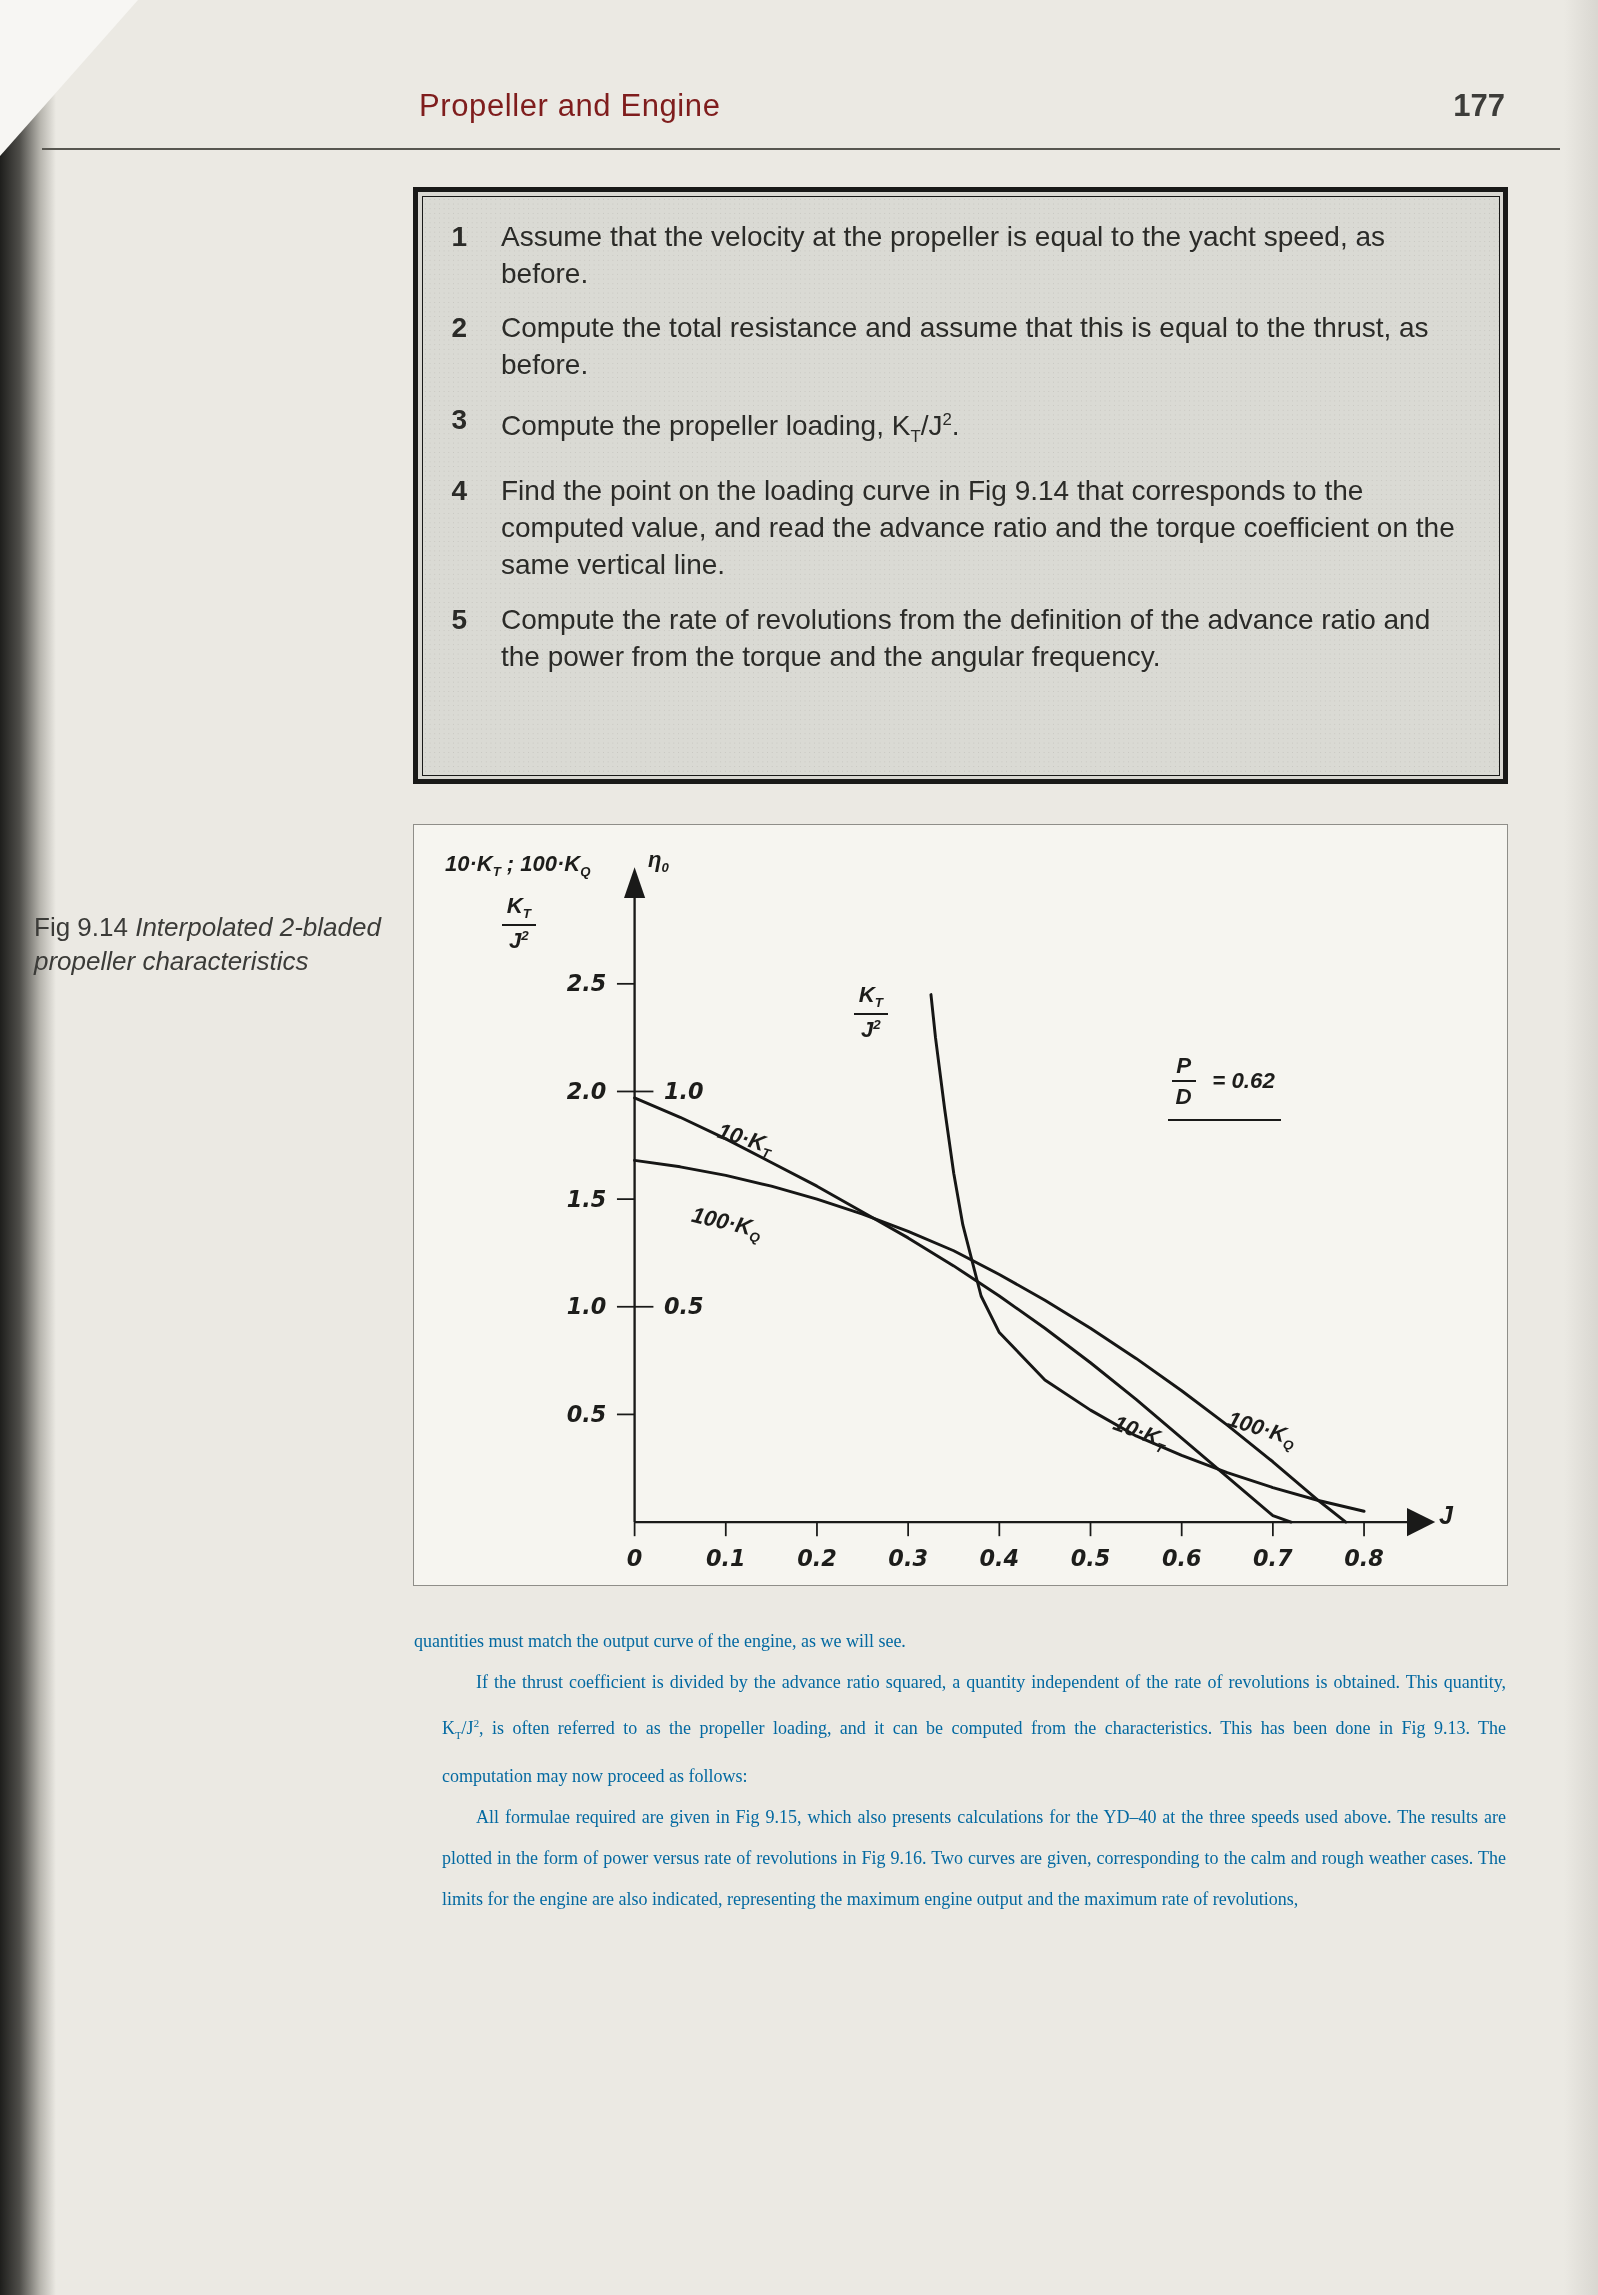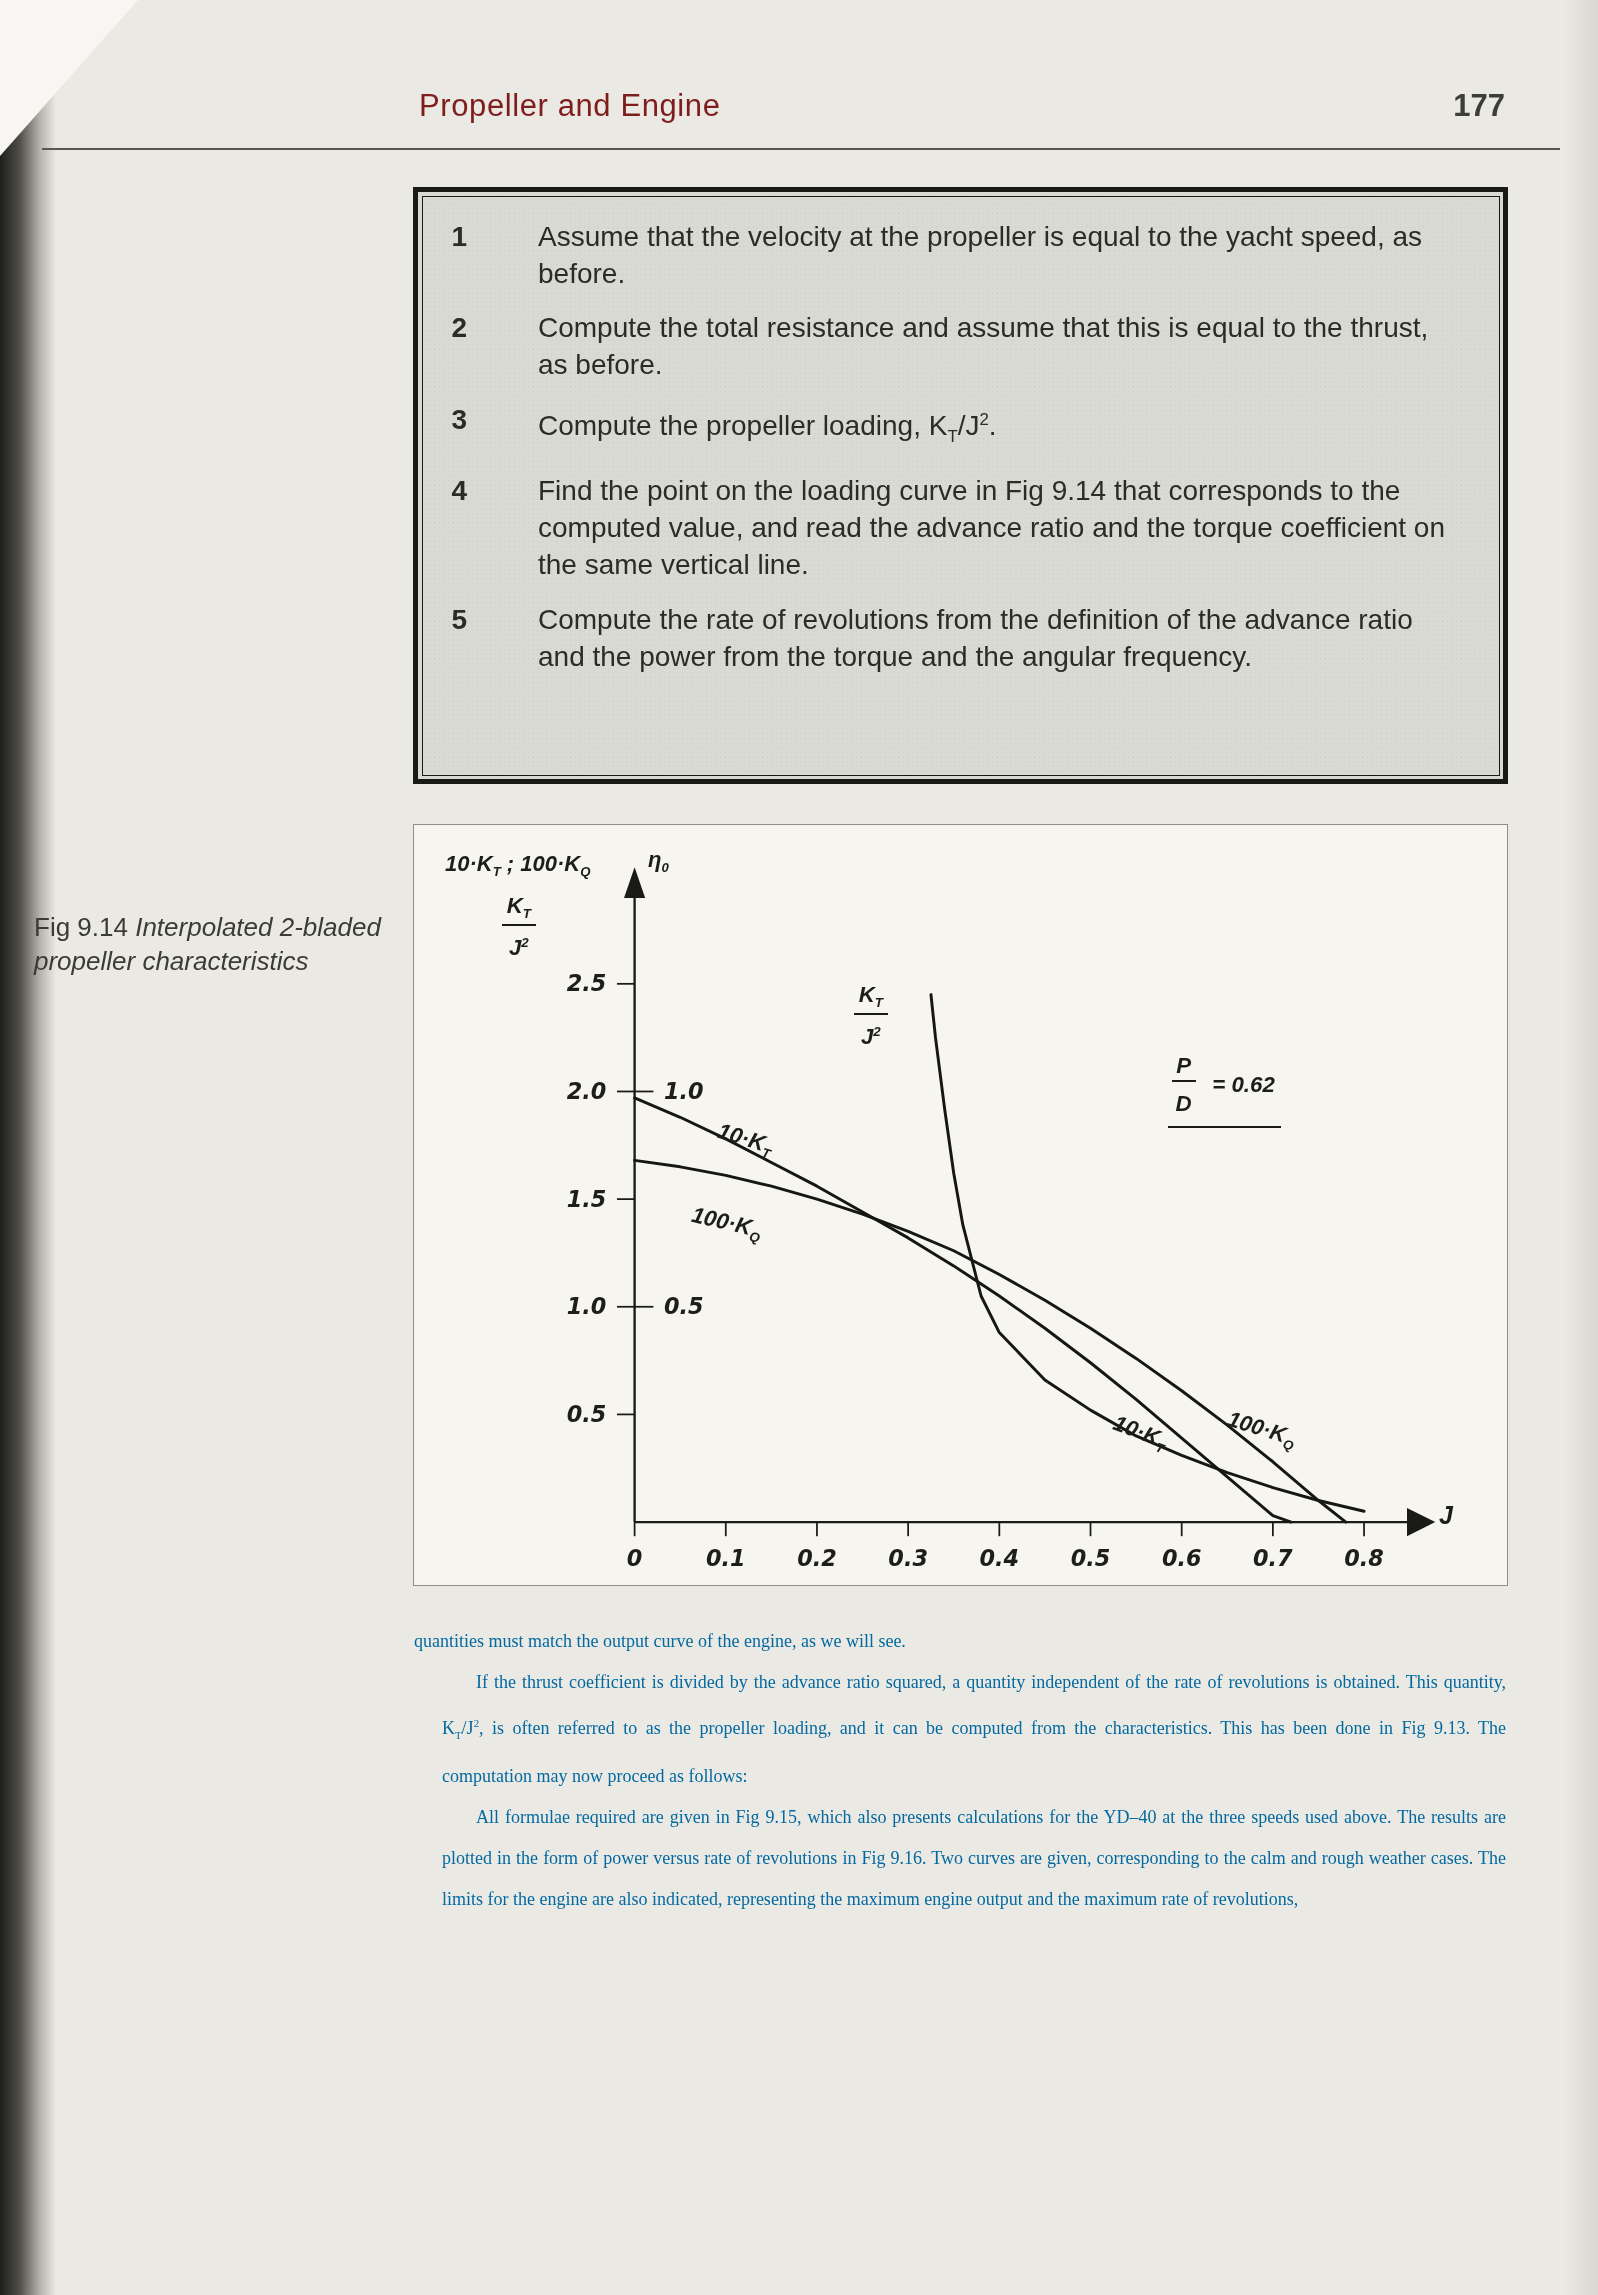--- a/index.html
+++ b/index.html
@@ -25,38 +25,38 @@
   
   .steps-box{position:absolute;left:413px;top:187px;width:1095px;height:597px;
     box-sizing:border-box;border:5.3px solid #191918;background:#d9d8d2;padding:3.5px;}
   .steps-inner{box-sizing:border-box;width:100%;height:100%;border:1.8px solid #191918;
     background-color:#dadad4;
     background-image:radial-gradient(#c7c6c0 0.7px, transparent 0.7px);
     background-size:4.7px 4.7px;
     padding:21px 38px 11.8px 29px;}
   .step{display:flex;margin-bottom:17.6px;font-size:28px;line-height:37px;color:#2b2b28;}
   .step-num{flex:none;width:33px;margin-right:16.5px;font-weight:700;}
-  .step-text{flex:1;margin-left:37px;}
+  .step-text{flex:1;}
 
   
   .fig-caption{position:absolute;left:34px;top:910px;width:353px;font-size:26px;line-height:34px;color:#3b3b38;}
   .cap-label{font-style:normal;}
   .cap-title{font-style:italic;}
 
   
   .figure{position:absolute;left:413px;top:824px;width:1095px;height:762px;
     box-sizing:border-box;background:#f6f5f0;border:1.2px solid #8f8e89;}
   #chart-svg{position:absolute;left:0;top:0;width:100%;height:100%;}
   .tick{font:italic 700 38px "DejaVu Sans",sans-serif;fill:#1d1d1b;}
   .chart-label{position:absolute;font-style:italic;font-weight:700;font-size:22px;color:#1d1d1b;white-space:nowrap;}
   .chart-label sub,.step sub,.body-text sub{font-size:60%;}
   .chart-label sup,.step sup,.body-text sup{font-size:60%;}
   .frac{display:inline-flex;flex-direction:column;align-items:center;line-height:1.05;}
   .frac-num{border-bottom:2.4px solid #1a1a19;padding:0 4.7px 2.4px;}
-  .frac-den{padding-top:10px;text-align:center;}
+  .frac-den{padding-top:3px;text-align:center;}
   .annotation{display:flex;align-items:center;gap:16.5px;border-bottom:2.9px solid #1a1a19;
     padding:0 5.9px 10.6px 3.5px;font-size:22.3px;}
   .rot{transform-origin:left top;}
 
   
   .body-text{position:absolute;left:414px;top:1621px;width:1092px;
     font-family:"Liberation Serif",serif;font-size:18px;line-height:41px;
     color:#0369a1;text-align:justify;}
   .body-text p{margin:0;}
   .body-text p.indent{text-indent:34px;margin-left:28px;}

